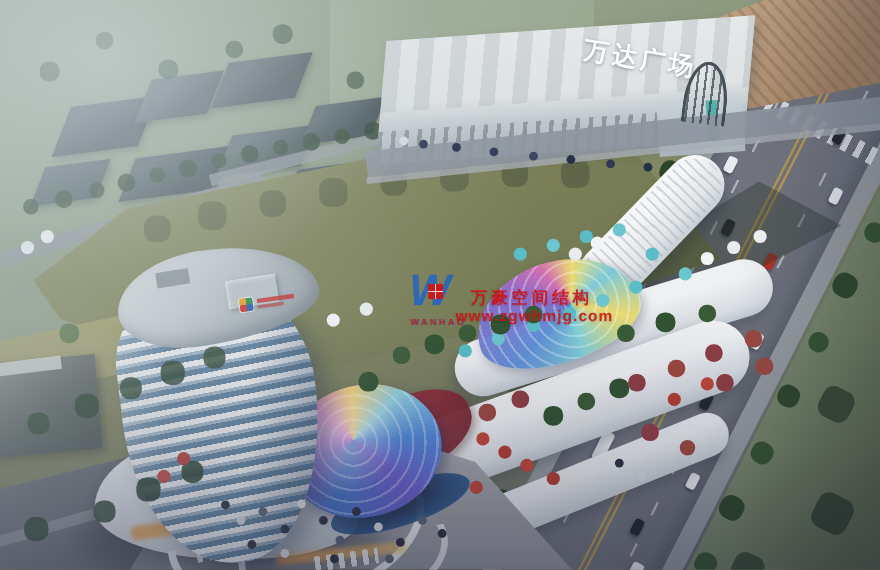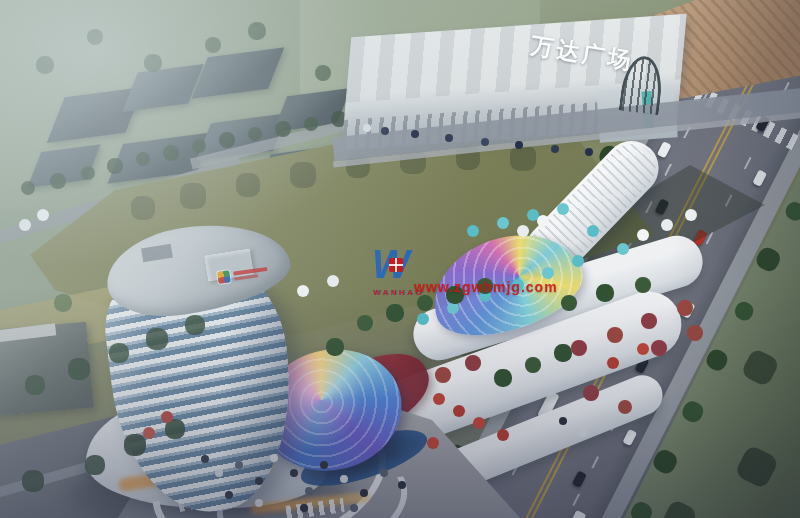--- a/index.html
+++ b/index.html
@@ -337,16 +337,17 @@
   <div class="abs z4 warehouse"></div>
   <div class="abs z5 dots trees-bl"></div>
 
   <div class="abs z8 haze"></div>
   <div class="abs z9 vignette"></div>
 
   <div class="abs z12 watermark">
     <div class="wm-w">W</div>
     <div class="wm-badge"></div>
     <div class="wm-name">WANHAO</div>
+    <div class="wm-line1">万豪空间结构</div>
     <div class="wm-line2">www.zgwhmjg.com</div>
   </div>
 
 </div>
 
 </body></html>

